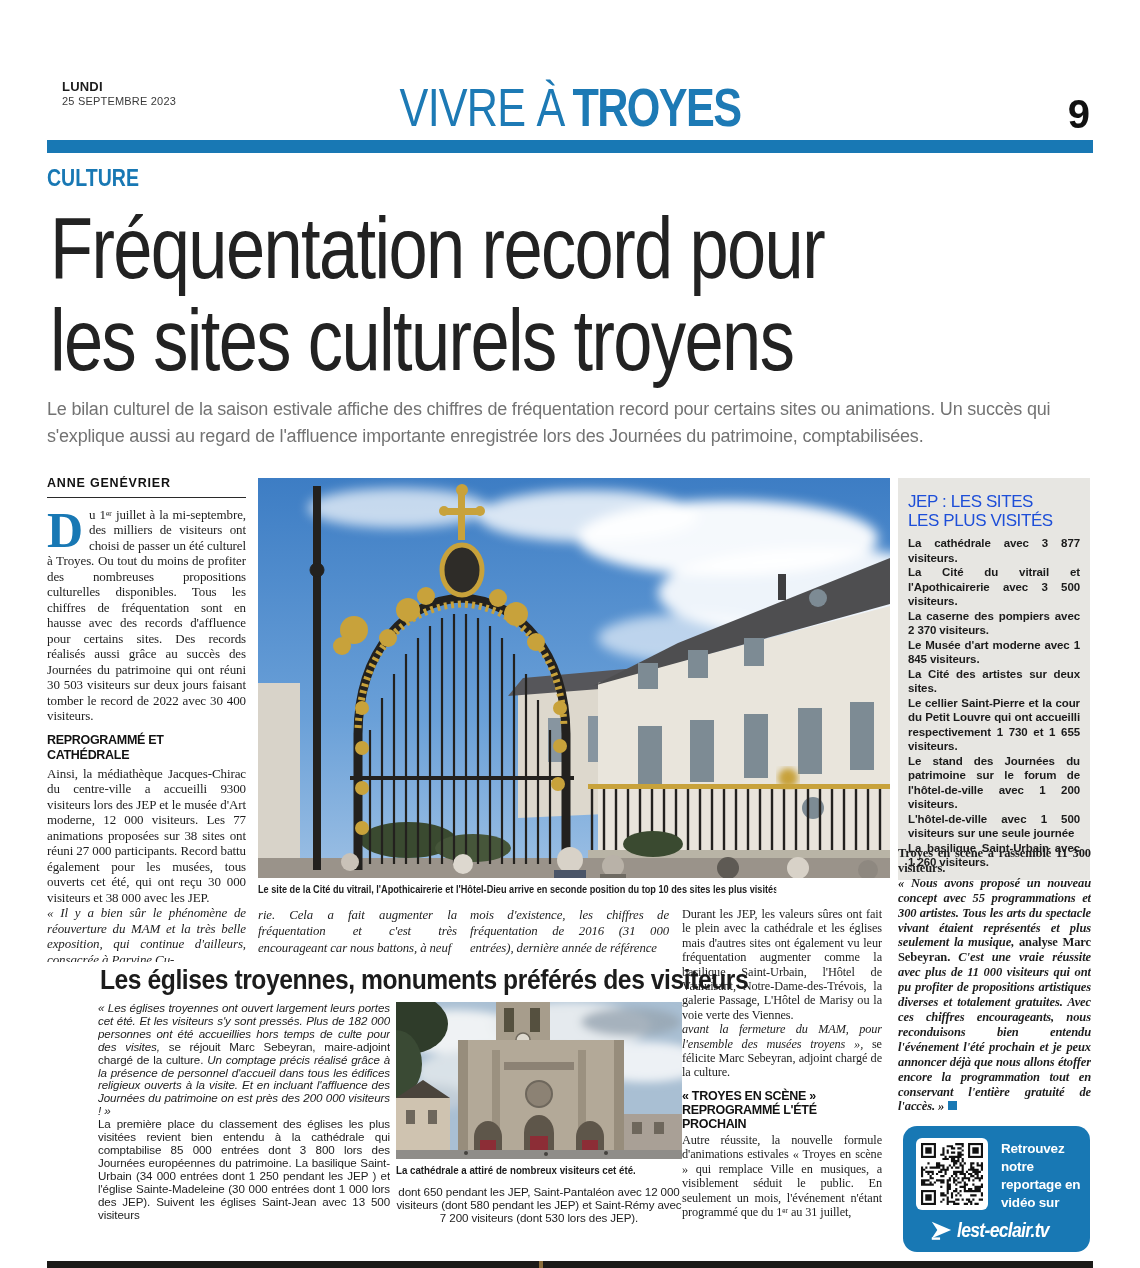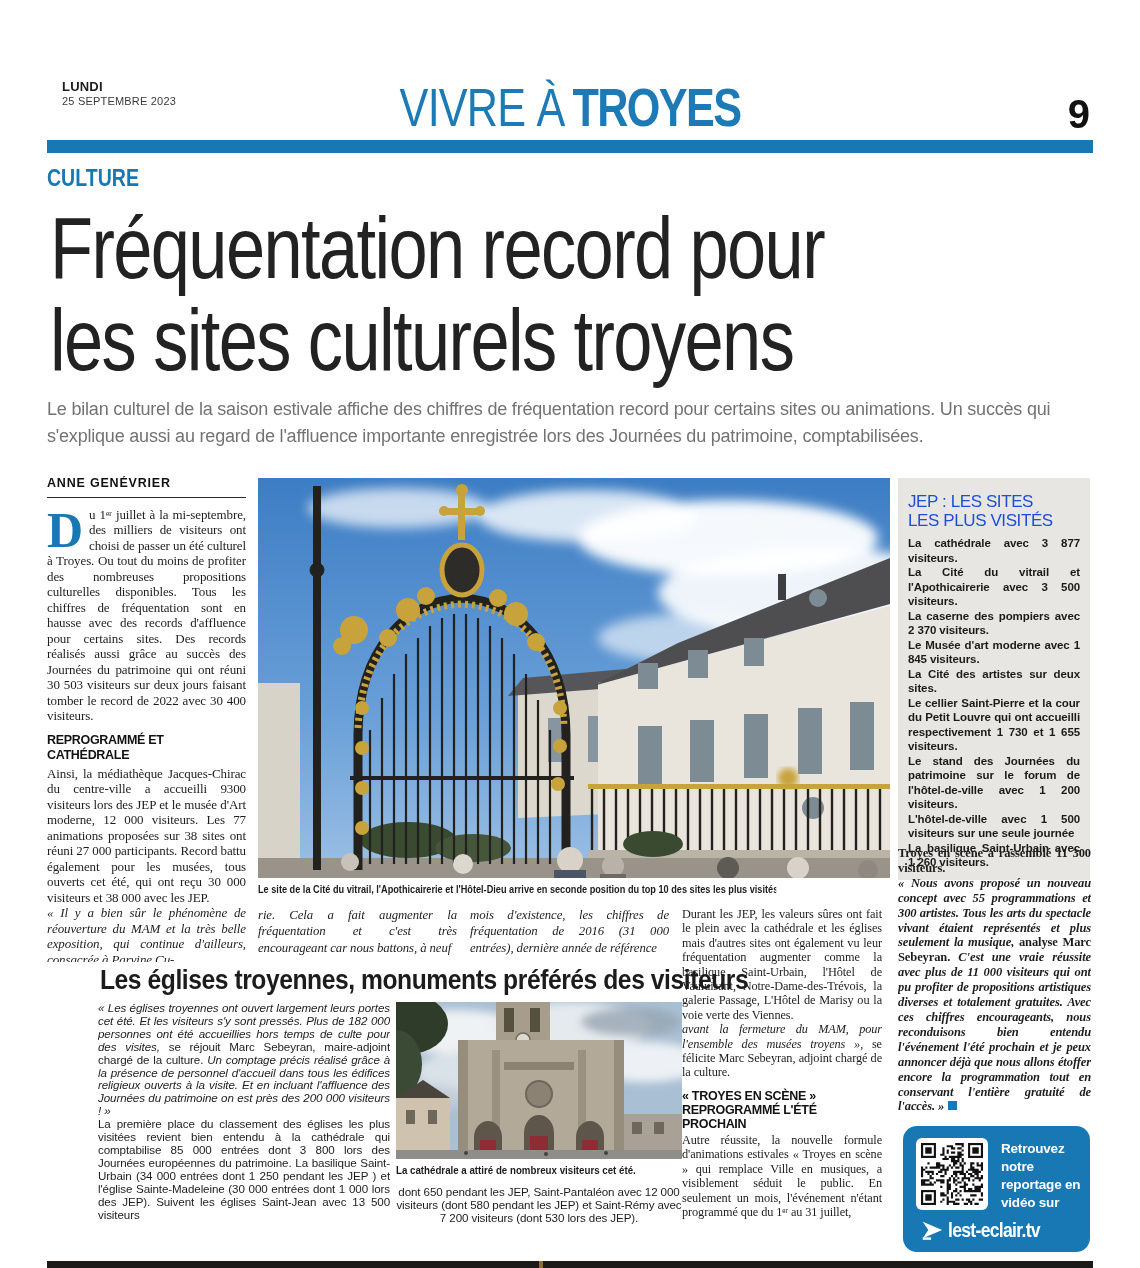--- a/index.html
+++ b/index.html
@@ -65,21 +65,21 @@
       white-space:nowrap;transform:scaleX(.9);transform-origin:left;color:#1c1c1c;}
   .ch-below{position:absolute;left:396px;top:1186px;width:286px;height:64px;overflow:hidden;
       font-size:11.6px;line-height:12.9px;text-align:center;letter-spacing:-.1px;color:#1c1c1c;}
   
   .promo{position:absolute;left:903px;top:1126px;width:187px;height:126px;background:#1878b4;
       border-radius:14px;cursor:pointer;}
   .qr-wrap{position:absolute;left:13px;top:12px;width:72px;height:72px;background:#fff;border-radius:6px;padding:5px;box-sizing:border-box;}
   .qr-wrap svg{display:block;width:62px;height:62px;}
   .promo-text{position:absolute;left:98px;top:14px;width:84px;color:#fff;font-weight:bold;
       font-size:13.5px;line-height:18px;letter-spacing:-.2px;}
-  .brand-row{position:absolute;left:17px;top:92px;display:flex;align-items:center;}
+  .brand-row{position:absolute;left:26px;top:92px;display:flex;align-items:center;font-style:italic;}
   .brand-row svg{width:24px;height:24px;margin-right:4px;flex:none;}
   .brand-name{color:#fff;font-weight:bold;font-size:20px;letter-spacing:-.8px;transform:scaleX(.88);transform-origin:left;white-space:nowrap;}
   
   .bottom-bar{position:absolute;left:47px;top:1261px;width:1046px;height:7px;background:#1b1a18;}
   .bottom-bar i{position:absolute;left:47%;top:0;width:4px;height:7px;background:#8a6d3b;}
 </style>
 </head>
 <body>
 
 <div class="page">

